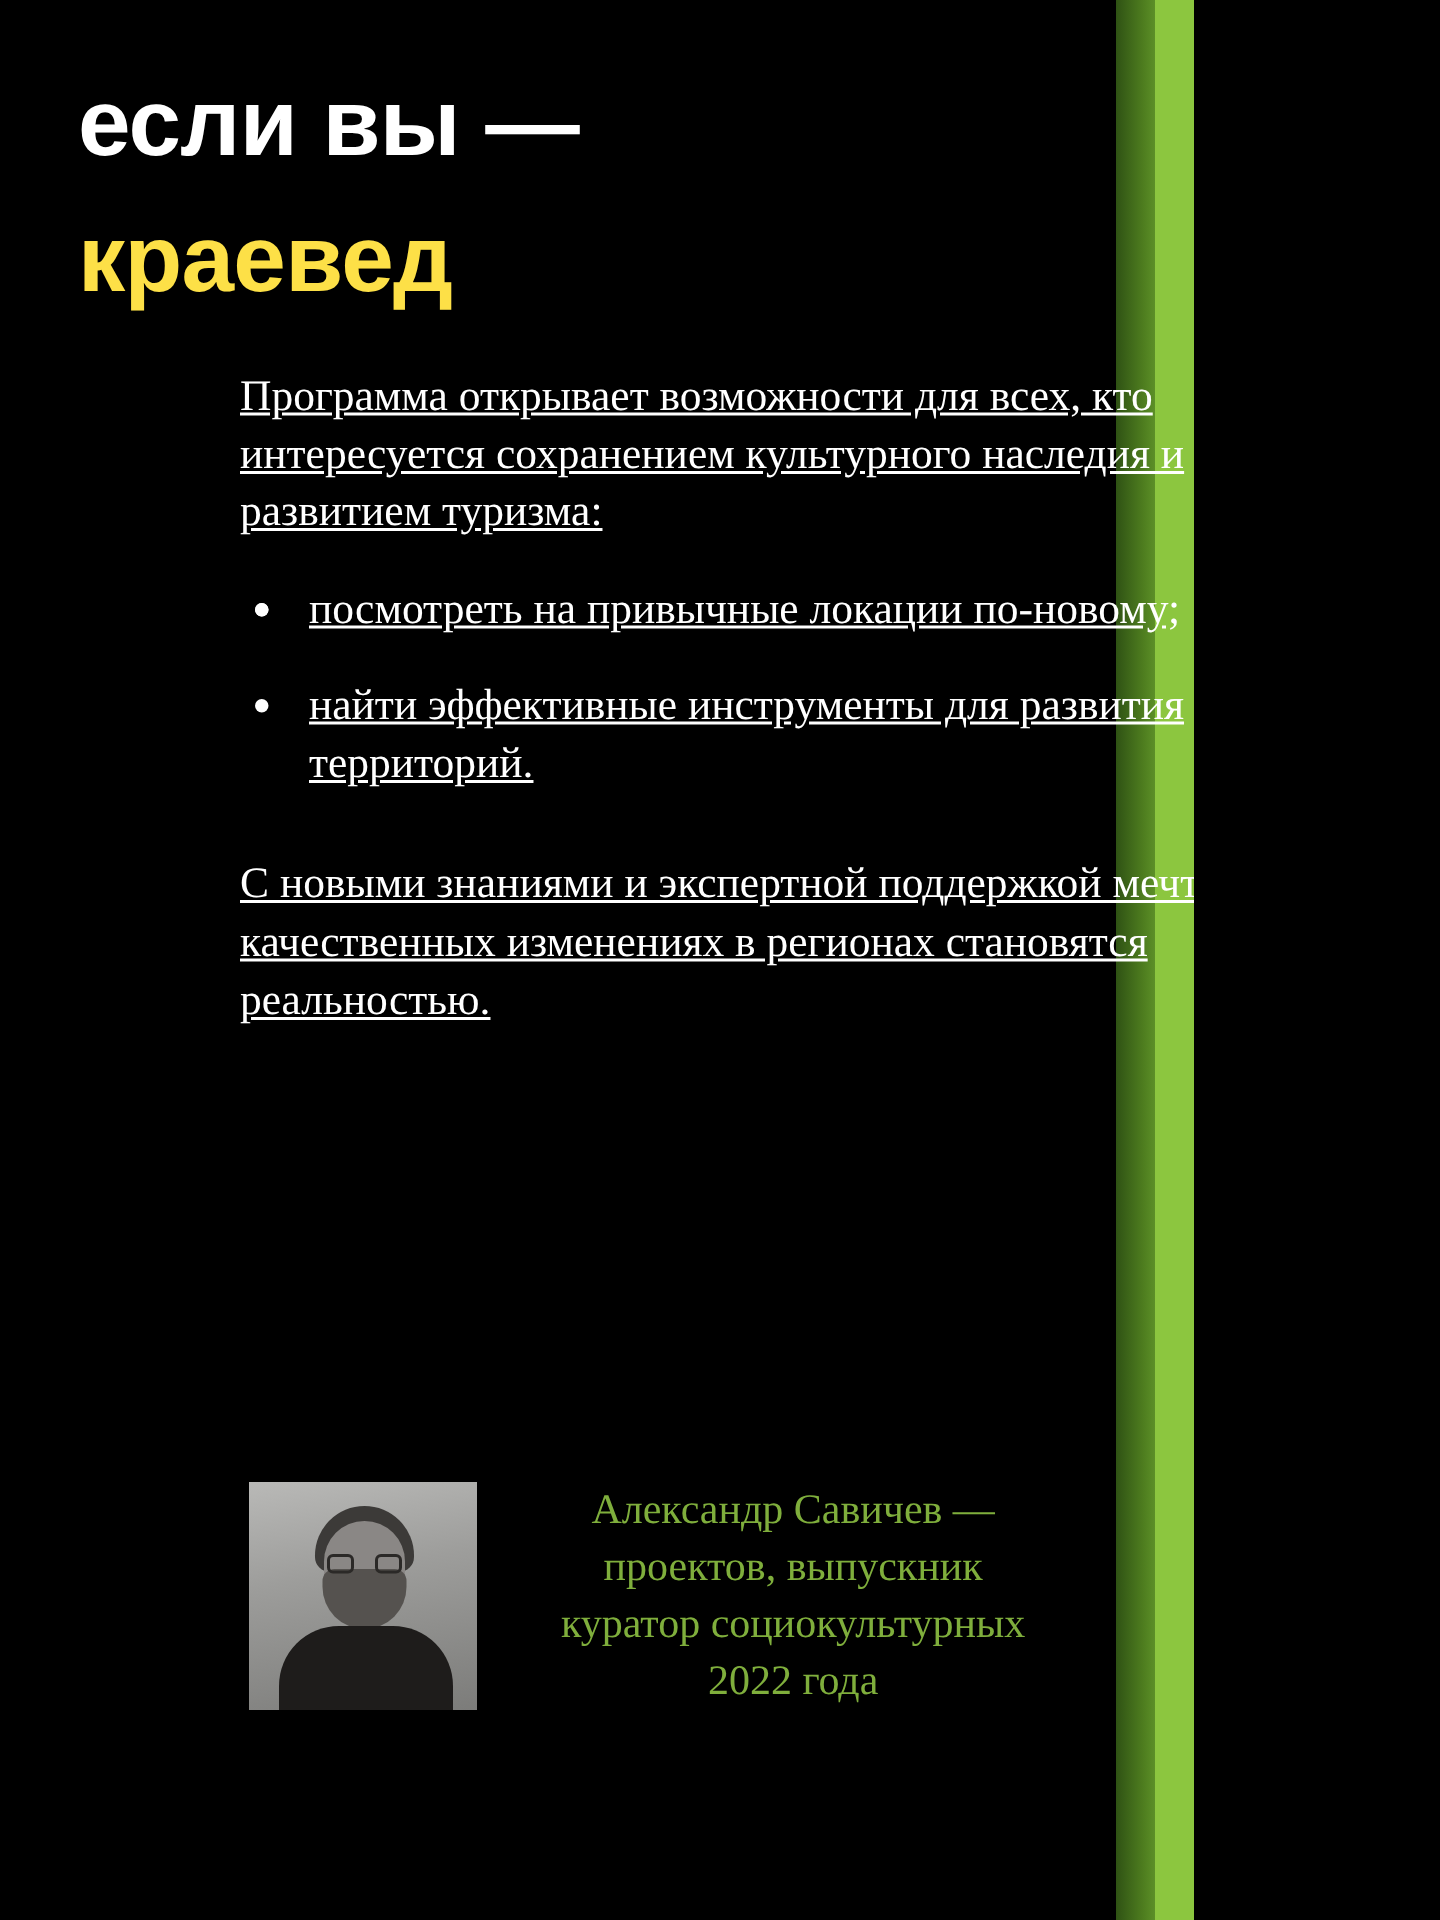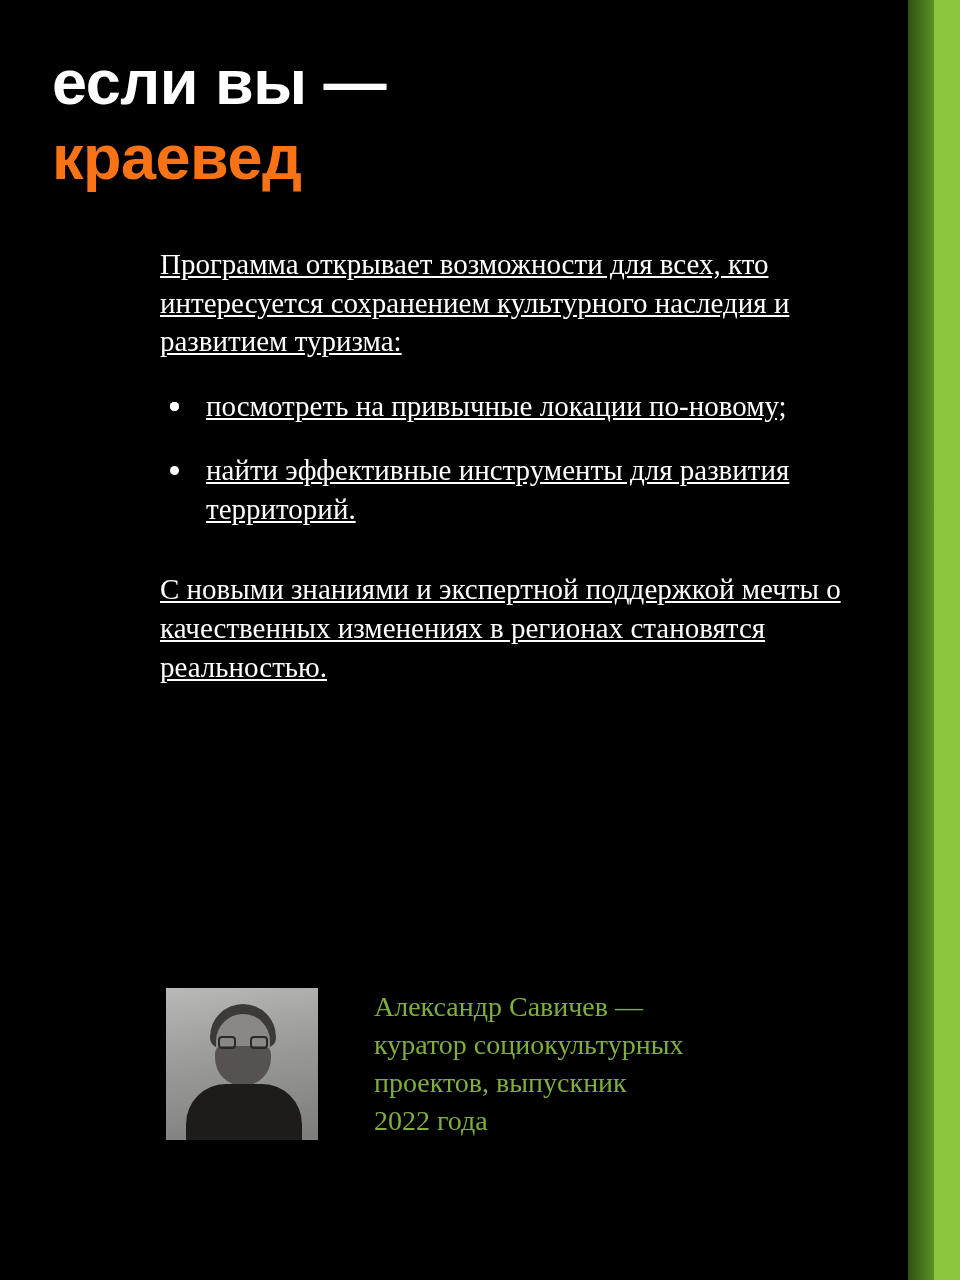--- a/index.html
+++ b/index.html
@@ -9,21 +9,21 @@
   }
   body {
     width: 960px;
     height: 1280px;
     overflow: hidden;
     font-family: "Liberation Sans", sans-serif;
   }
 
   .slide {
     position: relative;
-    width: 960px;
+    width: 796px;
     height: 1280px;
     background: #000000;
     box-sizing: border-box;
     overflow: hidden;
   }
 
   
   .green-band {
     position: absolute;
     top: 0;
@@ -57,21 +57,21 @@
   }
   .headline-line {
     font-family: "Liberation Sans", sans-serif;
     font-weight: bold;
     font-size: 63px;
     line-height: 1.1;
     letter-spacing: -0.5px;
     margin: 0;
   }
   .headline-line.white { color: #ffffff; }
-  .headline-line.green { color: #f97316; margin-top: 6px; }
+  .headline-line.green { color: #fde047; margin-top: 22px; }
 
   .body-block {
     position: absolute;
     left: 160px;
     top: 245px;
     width: 700px;
     color: #ffffff;
     font-family: "Liberation Serif", serif;
     text-decoration: underline;
   }
@@ -188,21 +188,21 @@
     border-radius: 40px 40px 0 0;
   }
 
   .author-text {
     margin-left: 56px;
     color: #7fae3c;
     font-family: "Liberation Serif", serif;
     font-size: 28px;
     line-height: 1.36;
   }
-  .author-text div { white-space: nowrap; }
+  .author-text div { white-space: nowrap; text-align: center; }
 </style>
 </head>
 <body>
 
 <div class="slide">
 
   <div class="green-band">
     <div class="green-band-inner"></div>
   </div>
 
@@ -238,20 +238,20 @@
     <div class="author-block">
       <div class="author-photo">
         <div class="hair"></div>
         <div class="face"></div>
         <div class="beard"></div>
         <div class="glasses"></div>
         <div class="body"></div>
       </div>
       <div class="author-text">
         <div>Александр Савичев —</div>
+        <div>проектов, выпускник</div>
         <div>куратор социокультурных</div>
-        <div>проектов, выпускник</div>
         <div>2022 года</div>
       </div>
     </div>
 
   </div>
 </div>
 
 </body></html>

